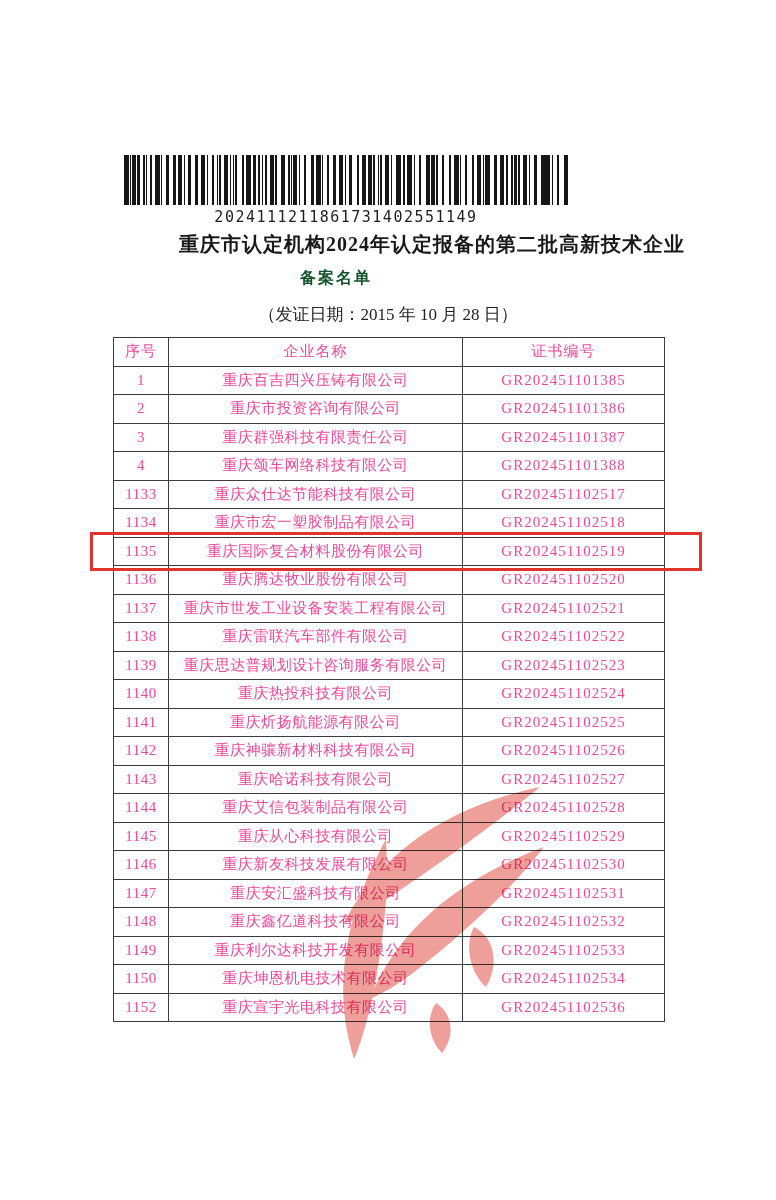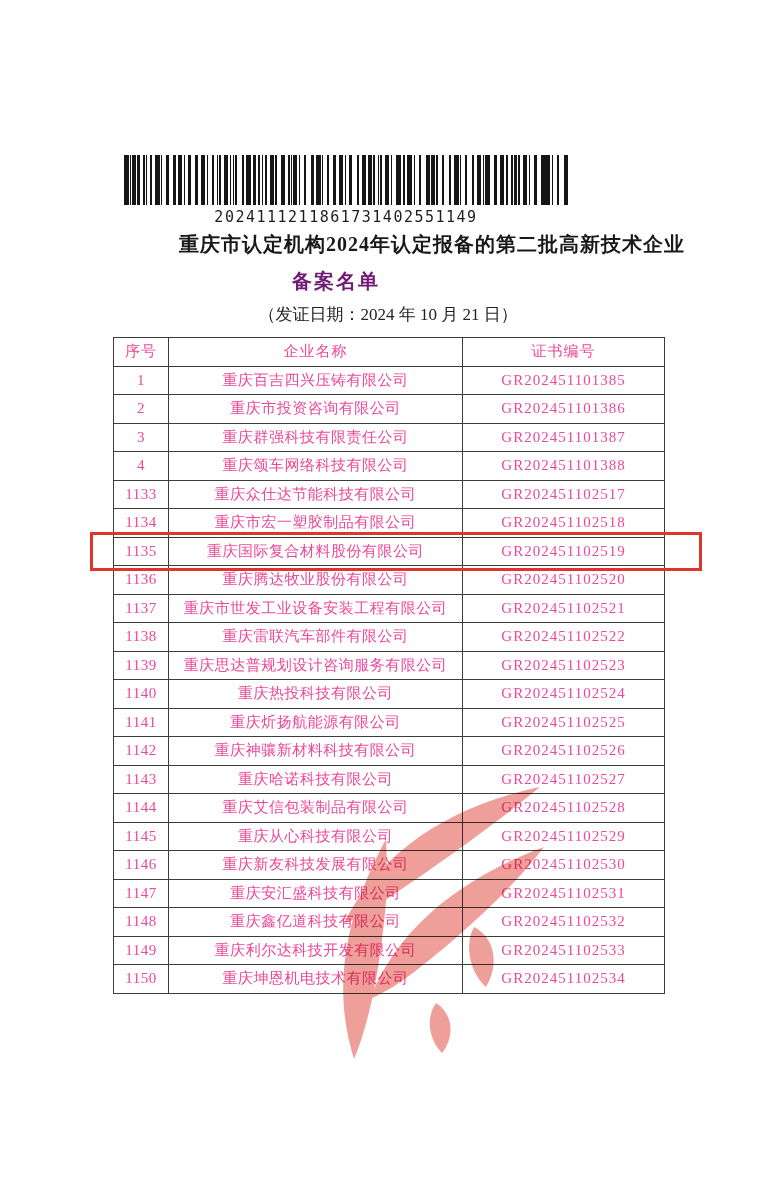--- a/index.html
+++ b/index.html
@@ -64,24 +64,24 @@
     letter-spacing: 1px;
     color: #191919;
     padding-left: 44px;
   }
   .doc-title-2 {
     position: absolute;
     left: 0;
     top: 268px;
     width: 672px;
     text-align: center;
-    font-size: 20px;
+    font-size: 16px;
     font-weight: bold;
     letter-spacing: 2px;
-    color: #701a75;
+    color: #14532d;
   }
   .issue-date {
     position: absolute;
     left: 0;
     top: 303px;
     width: 776px;
     text-align: center;
     font-size: 17px;
     color: #222222;
   }
@@ -152,21 +152,21 @@
 
 <div id="page">
 
   <div class="barcode-wrap">
     <div class="barcode"></div>
     <div class="barcode-number">2024111211861731402551149</div>
   </div>
 
   <div class="doc-title-1">重庆市认定机构2024年认定报备的第二批高新技术企业</div>
   <div class="doc-title-2">备案名单</div>
-  <div class="issue-date">（发证日期：2024 年 10 月 21 日）</div>
+  <div class="issue-date">（发证日期：2015 年 10 月 28 日）</div>
 
   <table class="roster">
     <colgroup>
       <col class="c-no">
         <col class="c-name">
         <col class="c-cert">
     </colgroup>
     <thead>
       <tr>
         <th>序号</th>
@@ -301,20 +301,25 @@
       <td class="cell-cert">GR202451102533</td>
     </tr>
 
     <tr>
       <td class="cell-no">1150</td>
       <td class="cell-name">重庆坤恩机电技术有限公司</td>
       <td class="cell-cert">GR202451102534</td>
     </tr>
 
 
+    <tr>
+      <td class="cell-no">1152</td>
+      <td class="cell-name">重庆宣宇光电科技有限公司</td>
+      <td class="cell-cert">GR202451102536</td>
+    </tr>
   </tbody>
   </table>
 
   <div class="highlight-box" style="top: 532px; height: 32.5px; border-color: rgb(224, 53, 44);"></div>
 
   <svg class="watermark" viewBox="0 0 258 280" xmlns="http://www.w3.org/2000/svg">
     <g fill="#e87a72">
       <path d="M 252 6 C 158 26, 92 72, 56 142 C 64 140, 74 135, 84 128 C 132 96, 196 52, 252 6 Z"></path>
       <path d="M 256 66 C 170 98, 108 150, 82 218 C 96 212, 114 201, 130 188 C 176 152, 224 108, 256 66 Z"></path>
       <path d="M 98 58 C 56 136, 44 208, 66 278 C 84 236, 94 170, 98 120 C 99 98, 99 76, 98 58 Z"></path>

